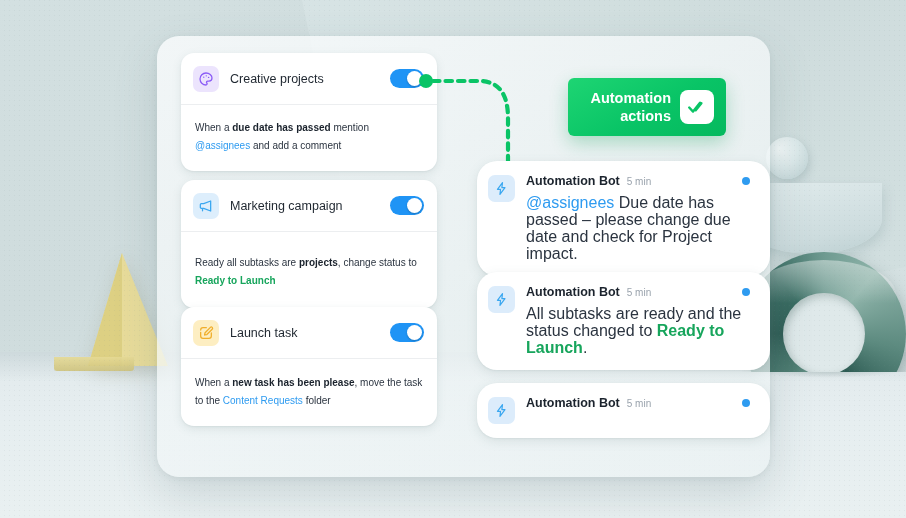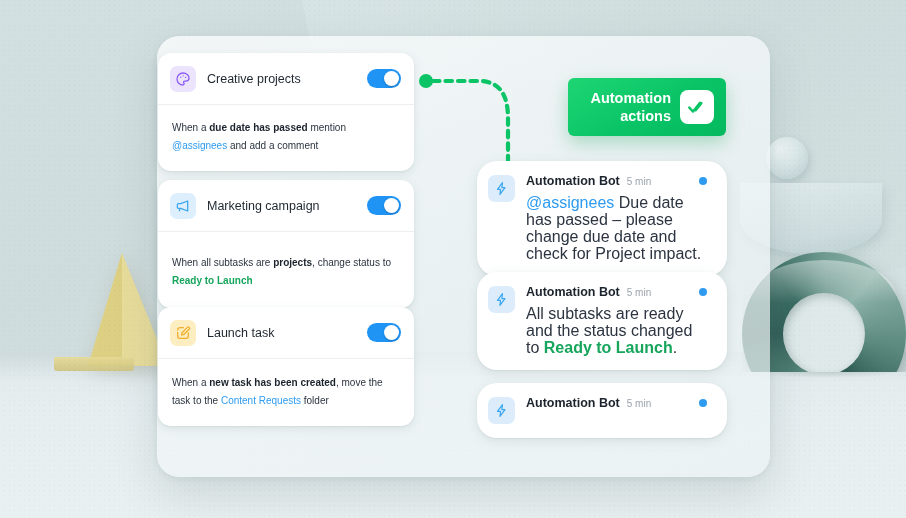--- a/index.html
+++ b/index.html
@@ -152,21 +152,21 @@
     left: 157px; top: 36px;
     width: 613px; height: 441px;
     border-radius: 22px;
     background: linear-gradient(160deg, rgba(250,252,253,.80) 0%, rgba(242,247,248,.72) 55%, rgba(236,243,244,.70) 100%);
     box-shadow: 0 18px 44px rgba(90,115,120,.20), 0 2px 6px rgba(90,115,120,.10);
   }
 
   
   .rule-card {
     position: absolute;
-    left: 1px;
+    left: 24px;
     width: 256px;
     background: #ffffff;
     border-radius: 13px;
     box-shadow: 0 3px 10px rgba(100,125,130,.14), 0 1px 2px rgba(100,125,130,.10);
     overflow: hidden;
   }
   #card-0 { top: 17px; }
   #card-1 { top: 144px; }
   #card-2 { top: 271px; }
 
@@ -261,21 +261,21 @@
     left: 262px; top: 34px;
     width: 110px; height: 130px;
     overflow: visible;
     pointer-events: none;
   }
 
   
   .notif-card {
     position: absolute;
     left: 320px;
-    width: 250px;
+    width: 293px;
     background: #ffffff;
     border-radius: 20px;
     box-shadow: 0 3px 11px rgba(100,125,130,.15), 0 1px 2px rgba(100,125,130,.10);
     padding: 13px 20px 14px 11px;
   }
   #notif-0 { top: 125px; }
   #notif-1 { top: 236px; }
   #notif-2 { top: 347px; }
 
   .notif-row { display: flex; align-items: flex-start; }
@@ -361,38 +361,38 @@
           <svg width="16" height="16" viewBox="0 0 24 24" fill="none" stroke="#3aa7f0" stroke-width="1.9" stroke-linecap="round" stroke-linejoin="round">
             <path d="M19 4.5v15L8.5 15.5H5A1.5 1.5 0 0 1 3.5 14v-4A1.5 1.5 0 0 1 5 8.5h3.5L19 4.5z"></path>
             <path d="M6.8 15.8v3.4"></path>
           </svg>
         </span>
         <span class="rule-title">Marketing campaign</span>
         <span class="toggle">
           <span class="knob"></span>
         </span>
       </div>
-      <div class="rule-body"><span>When all subtasks are </span><span class="t-bold">projects</span><span>, change status to </span><span class="t-green">Ready to Launch</span></div>
+      <div class="rule-body"><span>Ready all subtasks are </span><span class="t-bold">projects</span><span>, change status to </span><span class="t-green">Ready to Launch</span></div>
     </div>
 
     <div class="rule-card" id="card-2">
       <div class="rule-head">
         <span class="rule-icon ic-edit">
           <svg width="16" height="16" viewBox="0 0 24 24" fill="none" stroke="#f0ae2b" stroke-width="1.9" stroke-linecap="round" stroke-linejoin="round">
             <path d="M4 7.5A3.5 3.5 0 0 1 7.5 4h5"></path>
             <path d="M20 12v4.5A3.5 3.5 0 0 1 16.5 20h-9A3.5 3.5 0 0 1 4 16.5V11"></path>
             <path d="M18.6 3.6a1.9 1.9 0 0 1 2.7 2.7l-8 8-3.4.7.7-3.4 8-8z"></path>
           </svg>
         </span>
         <span class="rule-title">Launch task</span>
         <span class="toggle">
           <span class="knob"></span>
         </span>
       </div>
-      <div class="rule-body"><span>When a </span><span class="t-bold">new task has been created</span><span>, move the task to the </span><span class="t-blue">Content Requests</span><span> folder</span></div>
+      <div class="rule-body"><span>When a </span><span class="t-bold">new task has been please</span><span>, move the task to the </span><span class="t-blue">Content Requests</span><span> folder</span></div>
     </div>
 
     <svg id="connector" viewBox="0 0 110 130">
       <circle cx="7" cy="11" r="7" fill="#0ac466"></circle>
       <path d="M14 11 H 60 Q 89 11 89 48 V 100" fill="none" stroke="#0ac466" stroke-width="4.2" stroke-dasharray="6.5 6" stroke-linecap="round"></path>
       <path d="M80 99 L 98 99 L 89 117 Z" fill="#0ac466"></path>
     </svg>
 
     <div id="badge">
       <span class="badge-label">

